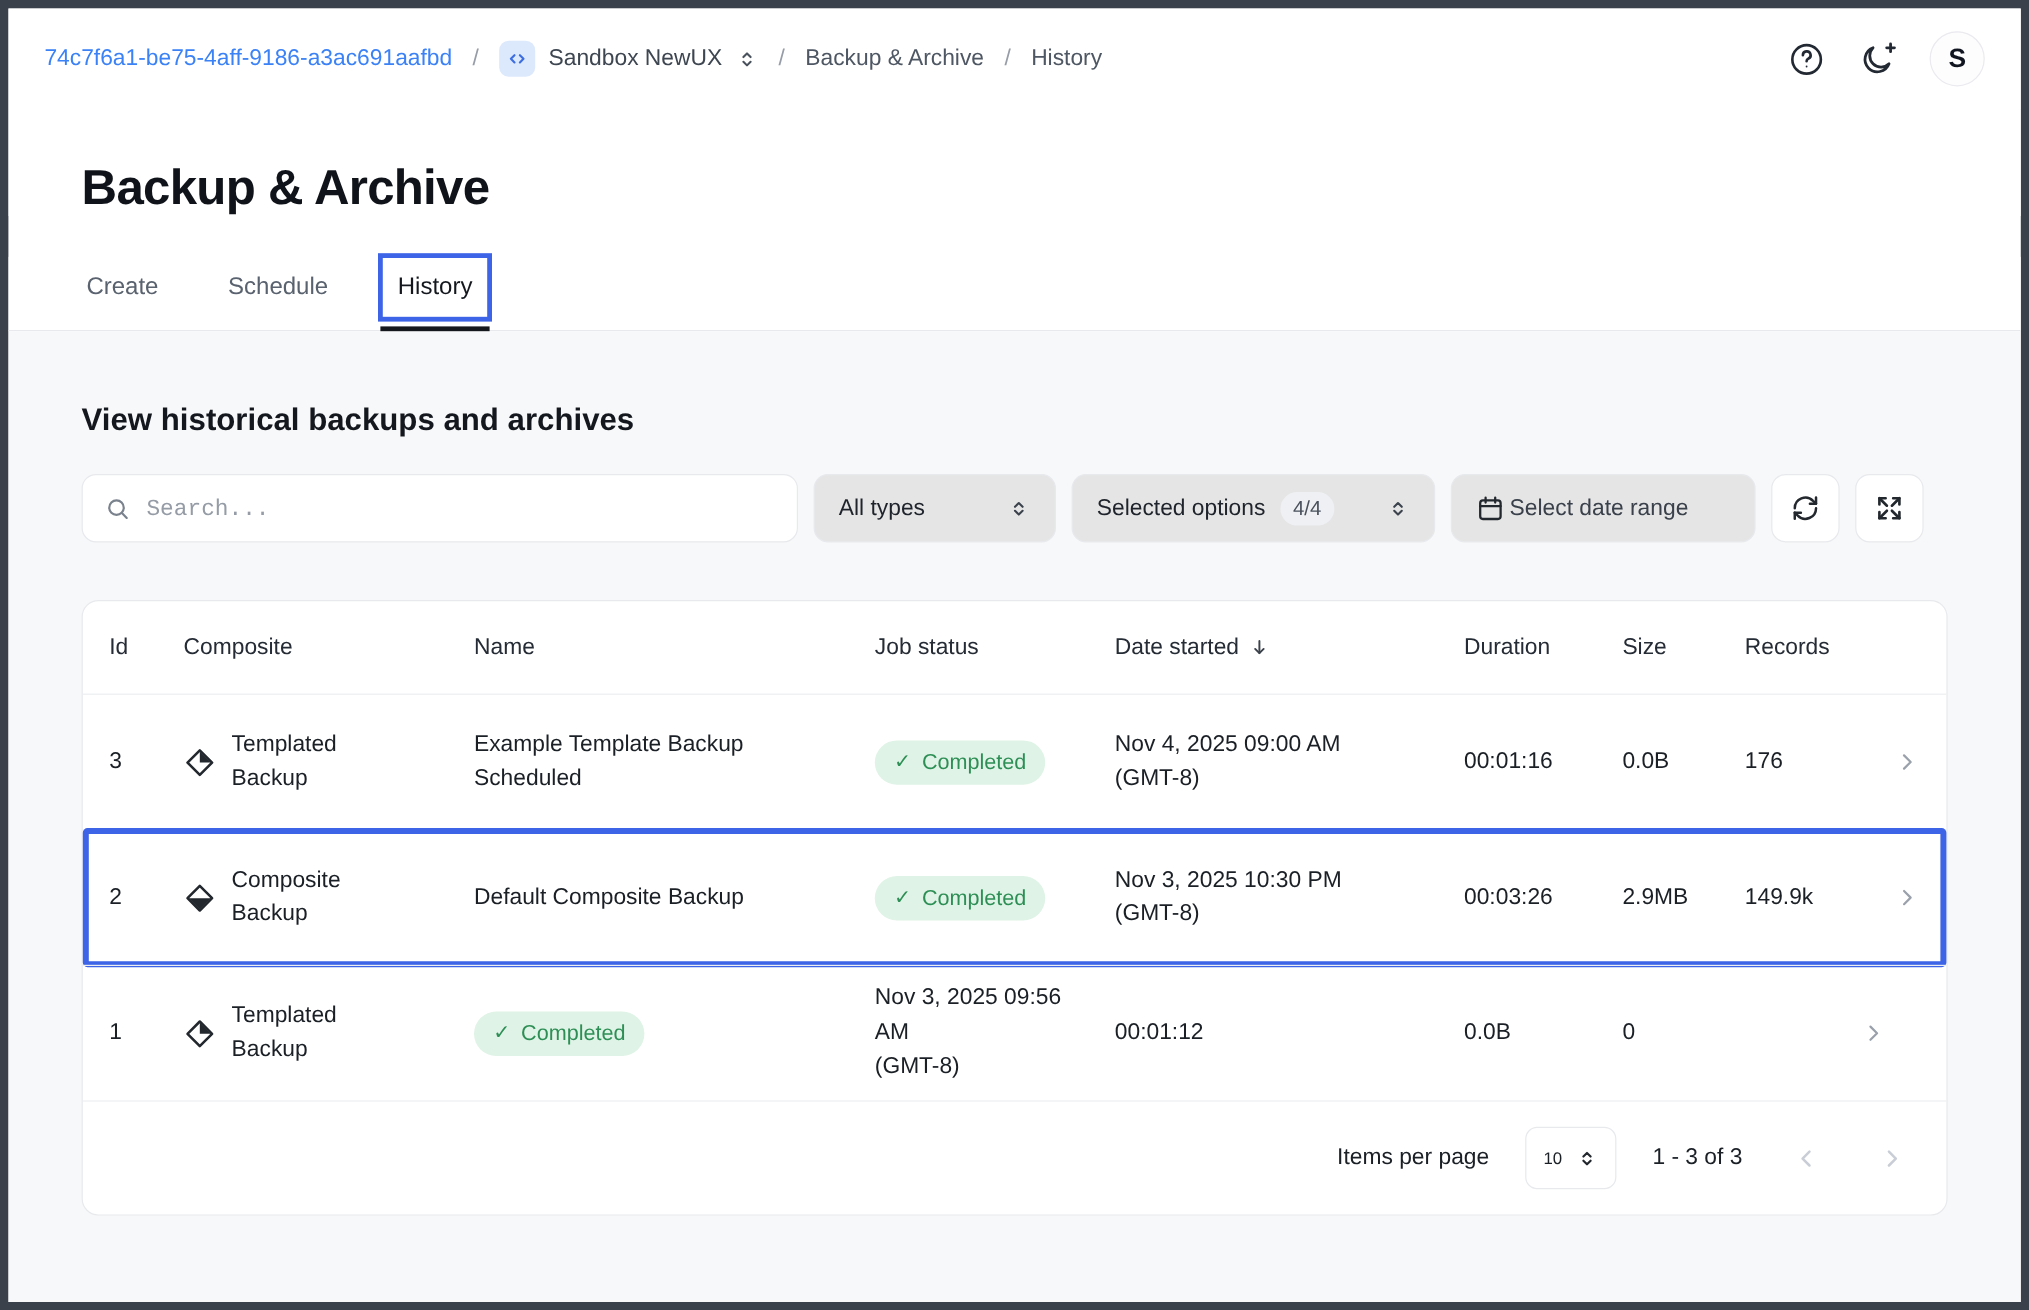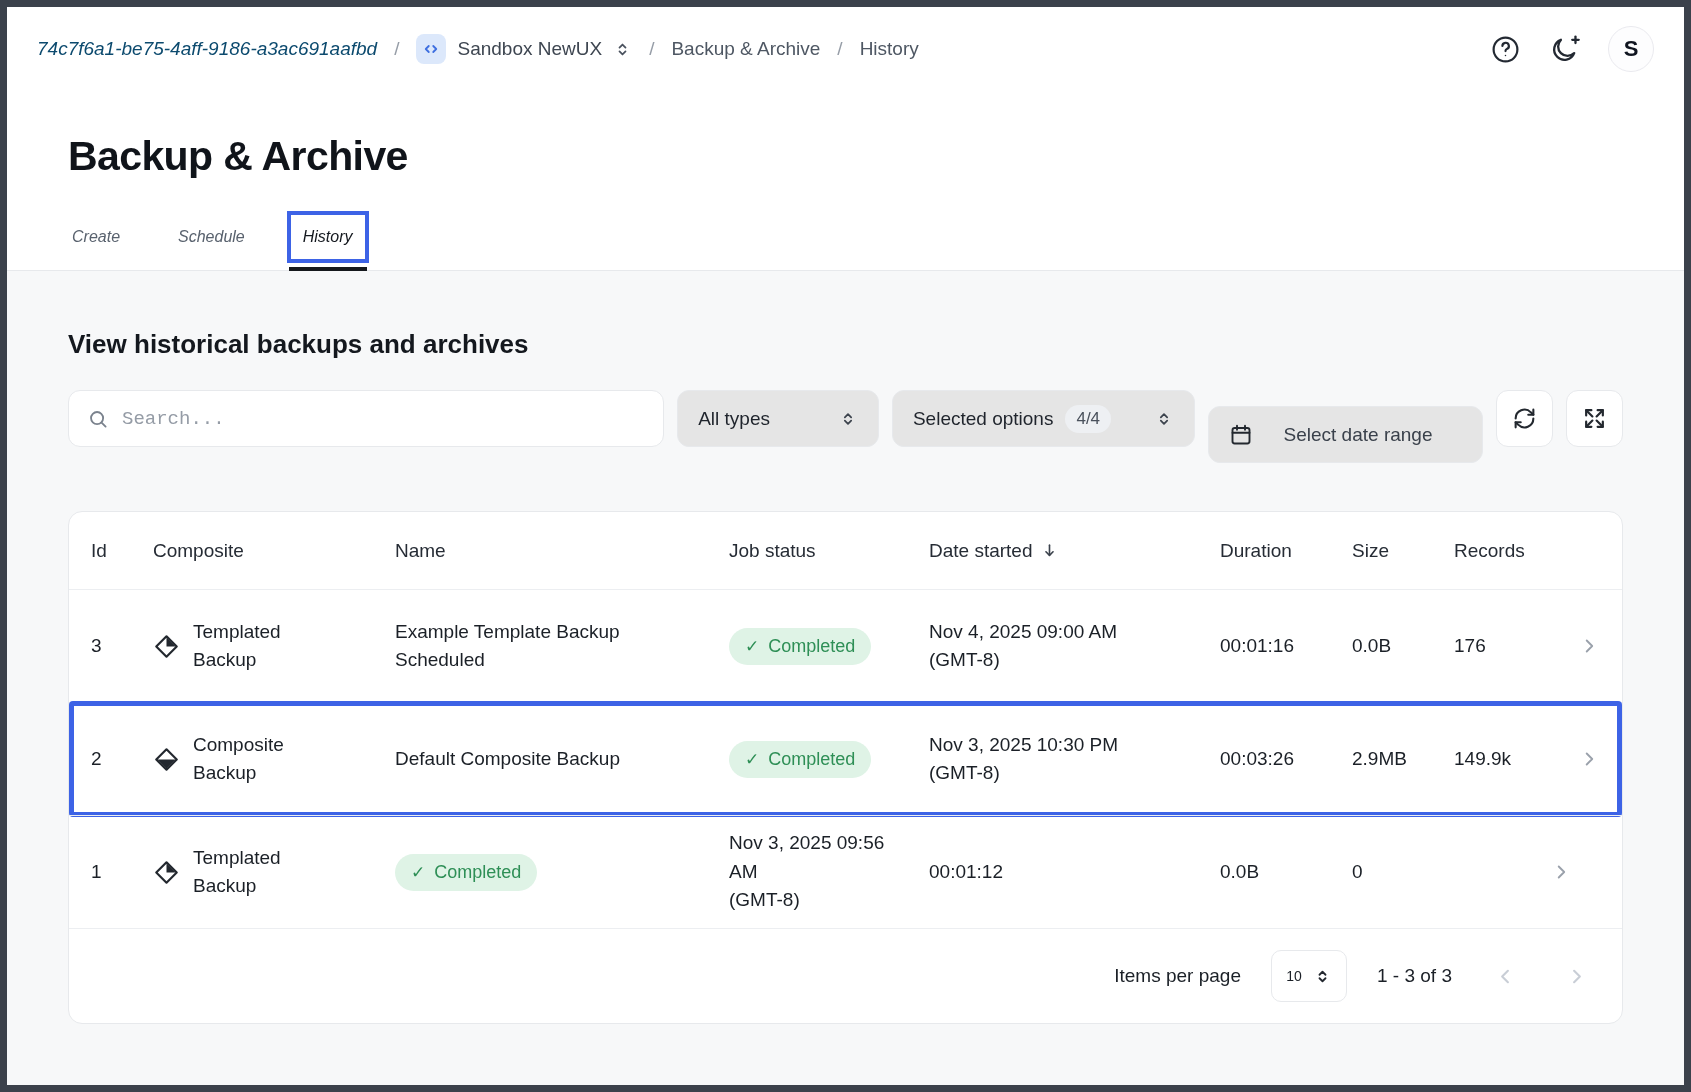--- a/index.html
+++ b/index.html
@@ -5,59 +5,59 @@
   * { box-sizing: border-box; margin: 0; padding: 0; }
   html,body { width:1691px; height:1092px; }
   body { font-family: "Liberation Sans", "DejaVu Sans", sans-serif; }
 
   .frame { width:1691px; height:1092px; border:7px solid #3B414B; background:#fff;
            display:flex; flex-direction:column; overflow:hidden; }
 
   
   .topbar { height:84px; flex:none; display:flex; align-items:center; padding:0 30px; background:#fff; }
   .crumbs { display:flex; align-items:center; gap:17px; font-size:19px; color:#4E5763; }
-  .crumb-env { color:#0c4a6e;font-style:italic; }
+  .crumb-env { color:#3b82f6; }
   .sep { color:#969DA7; }
   .ws { display:flex; align-items:center; gap:11px; cursor:pointer; }
   .ws-chip { width:30px; height:30px; border-radius:8px; background:#DCE8FB;
              display:flex; align-items:center; justify-content:center; }
   .ws-label { color:#3E4651; font-weight:500; }
   .crumb-link { color:#4E5763; cursor:pointer; }
   .topbar-right { margin-left:auto; display:flex; align-items:center; gap:28px; }
   .icon-btn { background:none; border:none; cursor:pointer; display:flex; align-items:center; }
   .avatar { width:46px; height:46px; border-radius:50%; background:#FDFDFE; border:1px solid #EAEAEF;
             display:flex; align-items:center; justify-content:center; font-size:22px; font-weight:600;
             color:#101520; cursor:pointer; }
 
   
   .page-head { padding:0 61px; background:#fff; }
   h1 { font-size:41px; font-weight:700; color:#10141A; margin-top:42px; letter-spacing:-0.6px; }
   .tabs { display:flex; gap:50px; padding:0 61px; margin-top:34px; border-bottom:1px solid #E7E9EC; background:#fff; }
-  .tab { font-size:16px; color:#59626E; padding:14px 4px 24px; cursor:pointer; position:relative; background:none; border:none; font-family:inherit;font-style:italic; }
+  .tab { font-size:20px; color:#59626E; padding:14px 4px 24px; cursor:pointer; position:relative; background:none; border:none; font-family:inherit; }
   .tab.active { color:#14181E; font-weight:500; }
   .tab.active::after { content:""; position:absolute; left:-10px; right:-10px; bottom:-1px; height:4px; background:#15181D; }
   .tab-annot { position:absolute; left:-12px; right:-12px; top:-3px; bottom:7px; border:4px solid #3D63E6; pointer-events:none; }
 
   
   .content { background:#F7F8F9; flex:1; padding:0 61px; }
   .section-title { font-size:26px; font-weight:700; color:#14181E; padding-top:58px; }
 
   .filters { display:flex; gap:13px; margin-top:30px; }
   .search-box { width:597px; height:57px; background:#fff; border:1px solid #E7E9EC; border-radius:12px;
                 display:flex; align-items:center; padding:0 18px; gap:13px; }
   .search-box input { border:none; outline:none; font-size:19px; color:#1B2027; width:100%; background:transparent; font-family:Liberation Mono, monospace; }
   .search-box input::placeholder { color:#959CA6; }
   .dropdown { height:57px; background:#e5e5e5; border:1px solid #E7E9EC; border-radius:12px;
               display:flex; align-items:center; padding:0 20px; font-size:19px; color:#1F242C;
               cursor:pointer; }
   .dd-type { width:202px; justify-content:space-between; }
   .dd-options { width:303px; gap:12px; }
   .dd-options .spacer { flex:1; }
   .badge { background:#EEF0F3; border-radius:999px; padding:4px 11px; font-size:17px; color:#4A515C; }
-  .date-btn { width:276px; gap:31px;margin-top:16px; }
+  .date-btn { width:254px; gap:4px; }
   .sq-btn { width:57px; height:57px; background:#fff; border:1px solid #E7E9EC; border-radius:12px;
             display:flex; align-items:center; justify-content:center; cursor:pointer; }
 
   
   .card { margin-top:48px; background:#fff; border:1px solid #E7E9EC; border-radius:14px; }
   .thead, .trow { display:grid; grid-template-columns:62px 242px 334px 200px 291px 132px 102px 118px 1fr;
                   align-items:center; padding:0 22px; }
   .thead { height:77px; font-size:19px; font-weight:500; color:#262C35; }
   .th { display:flex; align-items:center; gap:8px; }
   .trow { min-height:113px; font-size:19px; color:#1B2027; border-top:1px solid #ECEEF1; position:relative; cursor:pointer; }

